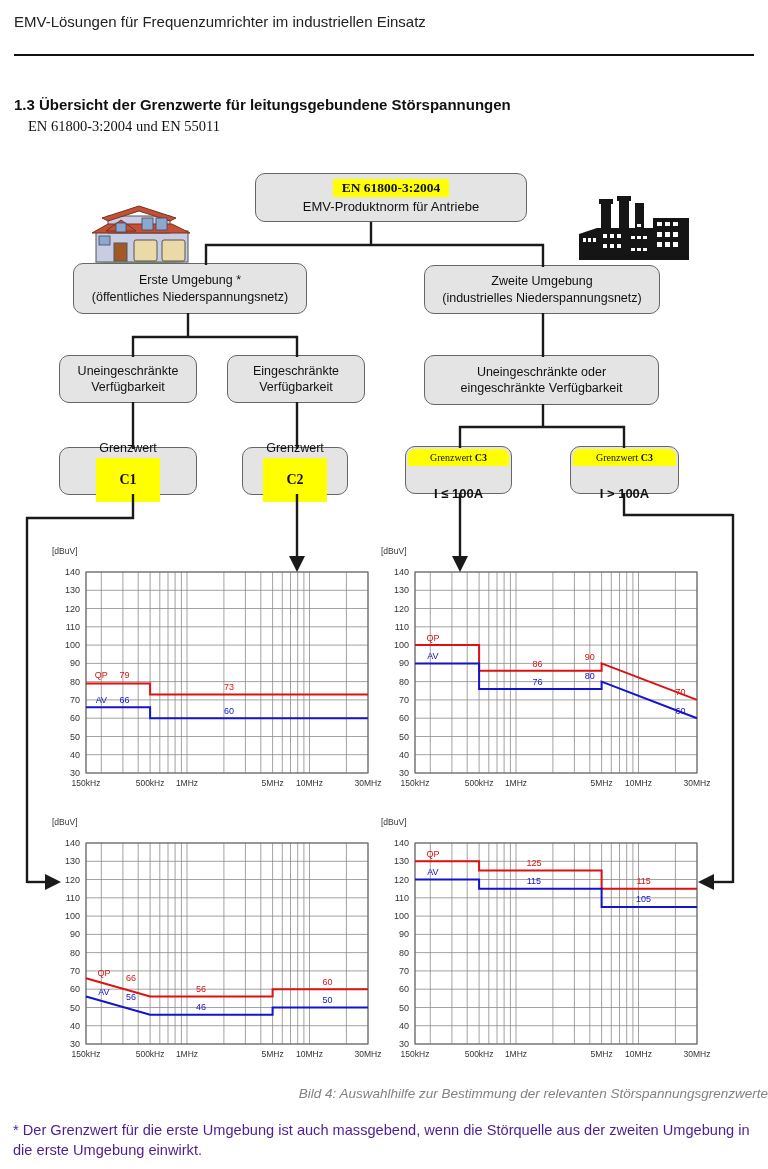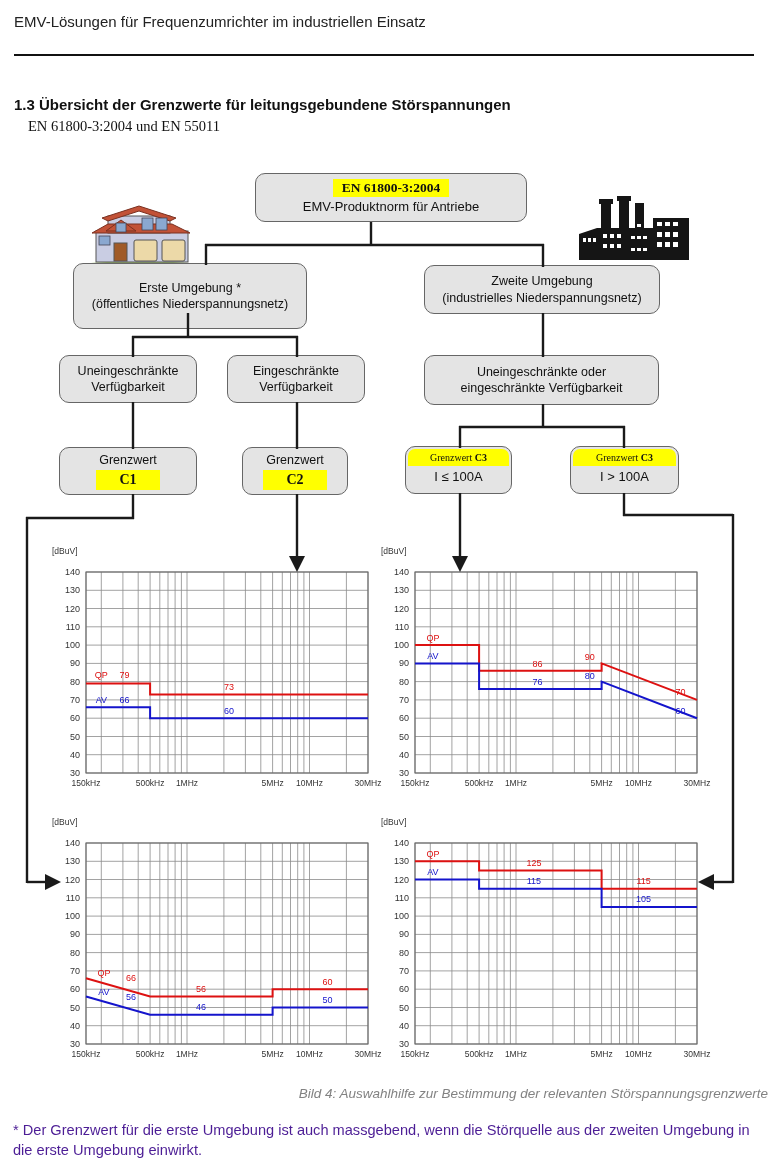--- a/index.html
+++ b/index.html
@@ -20,32 +20,32 @@
 
   
   .fbox{position:absolute;background:#e4e4e4;border:1.5px solid #666;border-radius:10px;
         display:flex;flex-direction:column;align-items:center;justify-content:center;
         font-size:12.5px;line-height:1.3;text-align:center;z-index:2;box-sizing:border-box;}
   .hl{background:#ffff00;}
   .serifb{font-family:"Liberation Serif","DejaVu Serif",serif;font-weight:bold;}
   .serif{font-family:"Liberation Serif","DejaVu Serif",serif;}
   #box-root{left:255px;top:173px;width:272px;height:49px;font-size:13px;}
   #box-root .hl{font-size:13.5px;padding:0 9px;margin-bottom:2px;}
-  #box-erste{left:73px;top:263px;width:234px;height:66px;}
+  #box-erste{left:73px;top:263px;width:234px;height:51px;}
   #box-zweite{left:424px;top:265px;width:236px;height:49px;}
   #box-unrestricted{left:59px;top:355px;width:138px;height:48px;}
   #box-restricted{left:227px;top:355px;width:138px;height:48px;}
   #box-either{left:424px;top:355px;width:235px;height:50px;}
   #box-c1{left:59px;top:447px;width:138px;height:48px;}
   #box-c2{left:242px;top:447px;width:106px;height:48px;}
-  .class-band{display:block;width:64px;margin-top:2px;font-size:14px;padding:1px 0;}
+  .class-band{display:block;width:64px;margin-top:2px;font-size:14px;padding:13px 0;}
   #box-c3a{left:405px;top:446px;width:107px;height:48px;justify-content:flex-start;padding:2px;}
   #box-c3b{left:570px;top:446px;width:109px;height:48px;justify-content:flex-start;padding:2px;}
   .c3-head{width:100%;box-sizing:border-box;border-radius:7px 7px 0 0;font-size:10px;padding:2px 0;}
-  .c3-cur{padding-top:3px;font-size:13px;}
+  .c3-cur{padding-top:20px;font-size:13px;font-weight:bold;}
 
   
   #connectors{left:0;top:0;z-index:3;pointer-events:none;}
   svg.chart{position:absolute;z-index:1;}
   .chart-tl{left:40px;top:543px;}
   .chart-tr{left:369px;top:543px;}
   .chart-bl{left:40px;top:814px;}
   .chart-br{left:369px;top:814px;}
 
   #clip-house{left:78px;top:203px;z-index:2;}

